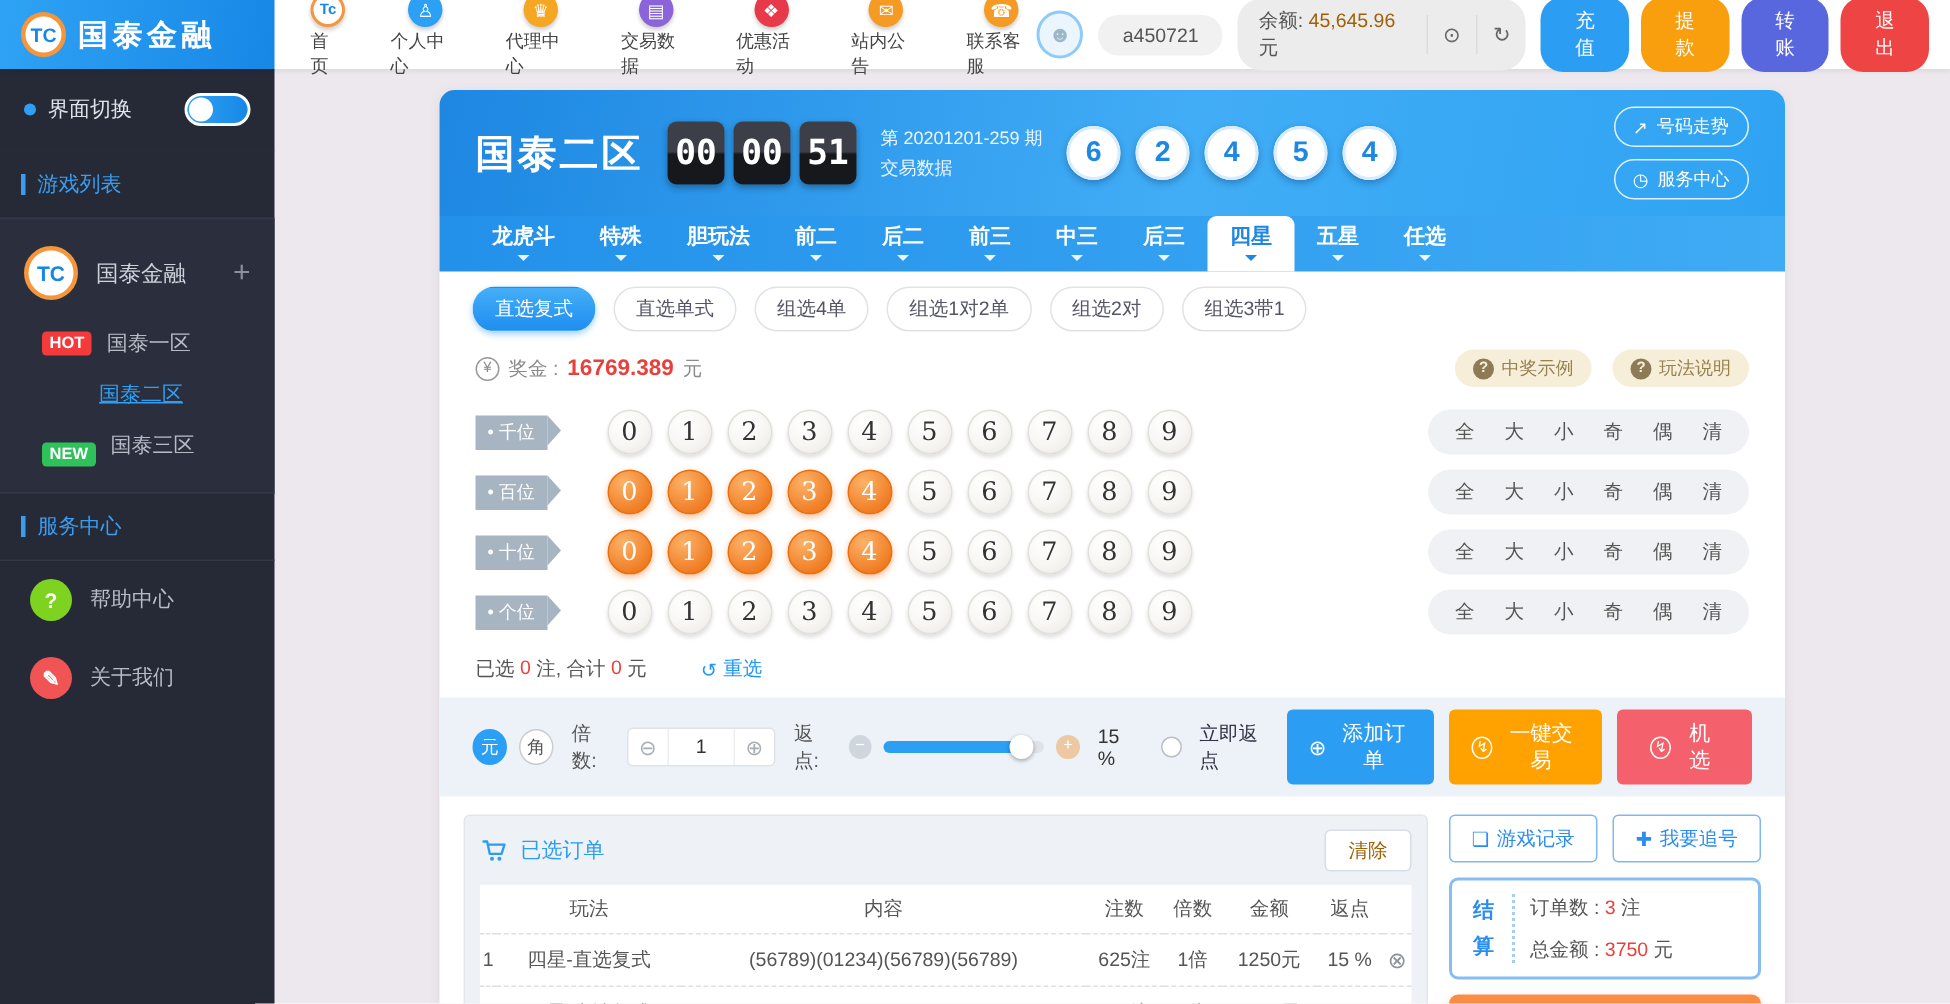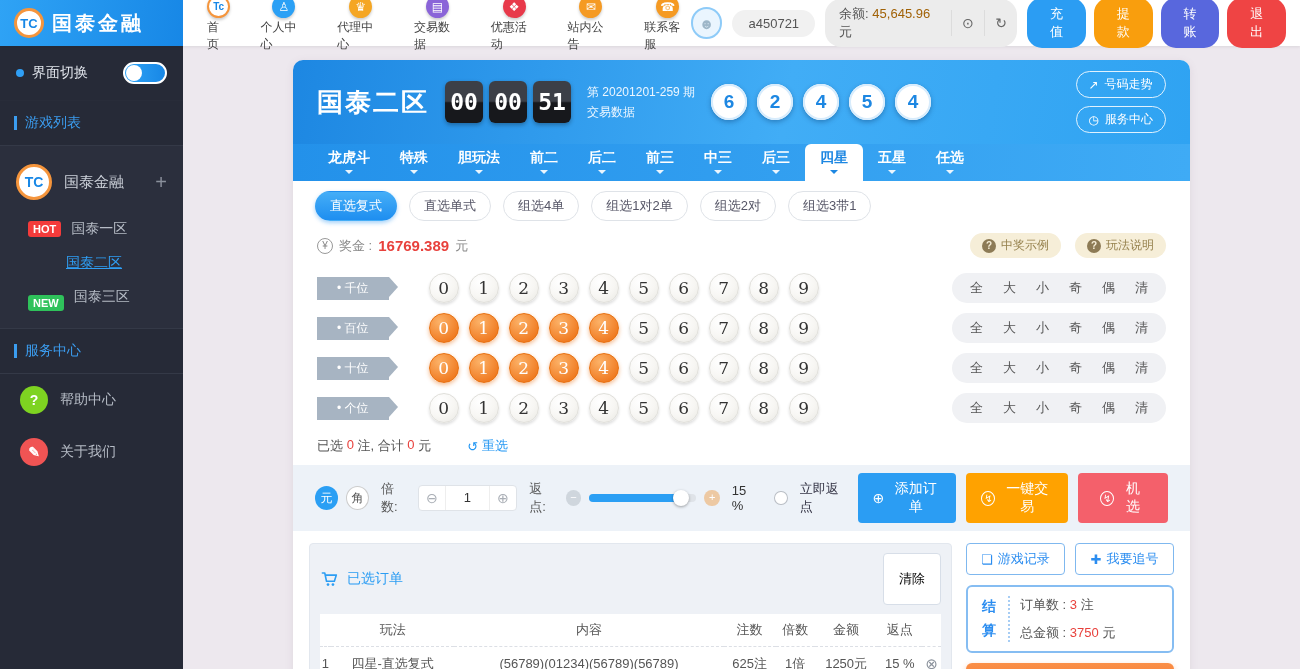--- a/index.html
+++ b/index.html
@@ -71,21 +71,21 @@
 
   .prize-row { display:flex; align-items:center; gap:6px; padding:4px 24px 8px; font-size:13px; color:#8a8a8a; }
   .prize-ico { width:16px; height:16px; border-radius:50%; border:1px solid #999; font-size:10px; display:flex; align-items:center; justify-content:center; color:#888; }
   .prize-amt { color:#e8413c; font-weight:bold; font-size:15px; }
   .help-btns { margin-left:auto; display:flex; gap:14px; }
   .help-btn { background:#f6eed8; color:#96824e; border:none; border-radius:14px; padding:4px 12px; font-size:12px; display:flex; align-items:center; gap:5px; cursor:pointer; }
   .help-btn .q { width:14px; height:14px; border-radius:50%; background:#8d7b56; color:#f6eed8; font-size:10px; font-weight:bold; display:flex; align-items:center; justify-content:center; }
 
   .sel-area { padding:2px 24px 0; }
   .sel-row { display:flex; align-items:center; height:40px; }
-  .pos-tag { position:relative; background:#a7b4c2; color:#fff; font-size:12px; padding:3px 20px; white-space:nowrap; }
+  .pos-tag { position:relative; background:#a7b4c2; color:#fff; font-size:12px; padding:3px 8px; white-space:nowrap; }
   .pos-tag::before { content:"• "; }
   .pos-tag::after { content:""; position:absolute; right:-9px; top:0; border-top:10px solid transparent; border-bottom:10px solid transparent; border-left:9px solid #a7b4c2; }
   .balls { display:flex; gap:10px; margin-left:40px; }
   .ball { width:30px; height:30px; border-radius:50%; font-family:"DejaVu Serif", serif; font-size:17px; color:#333; display:flex; align-items:center; justify-content:center; cursor:pointer;
           background:radial-gradient(circle at 35% 28%,#ffffff 0%,#f7f6f3 55%,#e9e8e3 100%); border:1px solid #e0dfda; box-shadow:0 2px 3px rgba(0,0,0,.13); }
   .ball.sel { background:radial-gradient(circle at 35% 28%,#fcb express 268,#f07b22 75%); background:radial-gradient(circle at 35% 28%,#fcb268,#f07b22 75%); color:#fff; border-color:#e8700f; box-shadow:0 2px 4px rgba(230,110,20,.45); }
   .helper { margin-left:auto; background:#f0f1f4; border-radius:16px; padding:6px 18px; display:flex; gap:20px; font-size:13px; color:#555; }
   .helper span { cursor:pointer; }
 
   .summary-row { padding:9px 24px 10px; font-size:13px; color:#555; display:flex; align-items:flex-start; }
@@ -106,21 +106,21 @@
   .slider .knob { position:absolute; left:calc(86% - 8px); top:-4px; width:16px; height:16px; border-radius:50%; background:#fff; box-shadow:0 1px 3px rgba(0,0,0,.35); }
   .radio { width:14px; height:14px; border-radius:50%; background:#fff; border:1px solid #b9bec5; margin-left:6px; cursor:pointer; }
   .ctl-actions { margin-left:auto; display:flex; gap:10px; }
   .ctl-btn { border:none; border-radius:4px; color:#fff; font-size:14px; padding:7px 15px; display:flex; align-items:center; gap:6px; cursor:pointer; }
   .ring-ico { width:15px; height:15px; border-radius:50%; border:1px solid #fff; font-size:10px; line-height:13px; text-align:center; }
 
   .bottom { display:flex; gap:14px; padding:12px 16px 16px; }
   .cart { flex:1; background:#eef1f6; border:1px solid #e2e7ee; border-radius:4px; padding:9px 10px 10px; }
   .cart-head { display:flex; align-items:center; gap:8px; }
   .cart-title { color:#2b9df3; font-size:14px; }
-  .clear-btn { margin-left:auto; background:#fff; border:1px solid #d7dee8; border-radius:4px; color:#000000; font-size:13px; padding:16px 15px; cursor:pointer; }
+  .clear-btn { margin-left:auto; background:#fff; border:1px solid #d7dee8; border-radius:4px; color:#a16207; font-size:13px; padding:4px 15px; cursor:pointer; }
   table.orders { width:100%; background:#fff; border-collapse:collapse; margin-top:9px; font-size:13px; }
   table.orders th { font-weight:normal; color:#555; height:32px; }
   table.orders td { height:35px; text-align:center; color:#555; border-top:1px dashed #dcdfe5; }
   td.blue, th.blue { color:#2b8df0; }
   .del-ico { color:#8b929c; font-size:15px; cursor:pointer; }
 
   .side-panel { width:208px; display:flex; flex-direction:column; gap:10px; }
   .sp-btns { display:flex; gap:10px; }
   .sp-btn { flex:1; background:#fff; border:1px solid #7fb8ef; border-radius:4px; color:#2b8df0; font-size:13px; padding:6px 0; display:flex; align-items:center; justify-content:center; gap:5px; cursor:pointer; }
   .settle { background:#fff; border:2px solid #86bdf2; border-radius:6px; padding:9px 10px; display:flex; align-items:center; }

